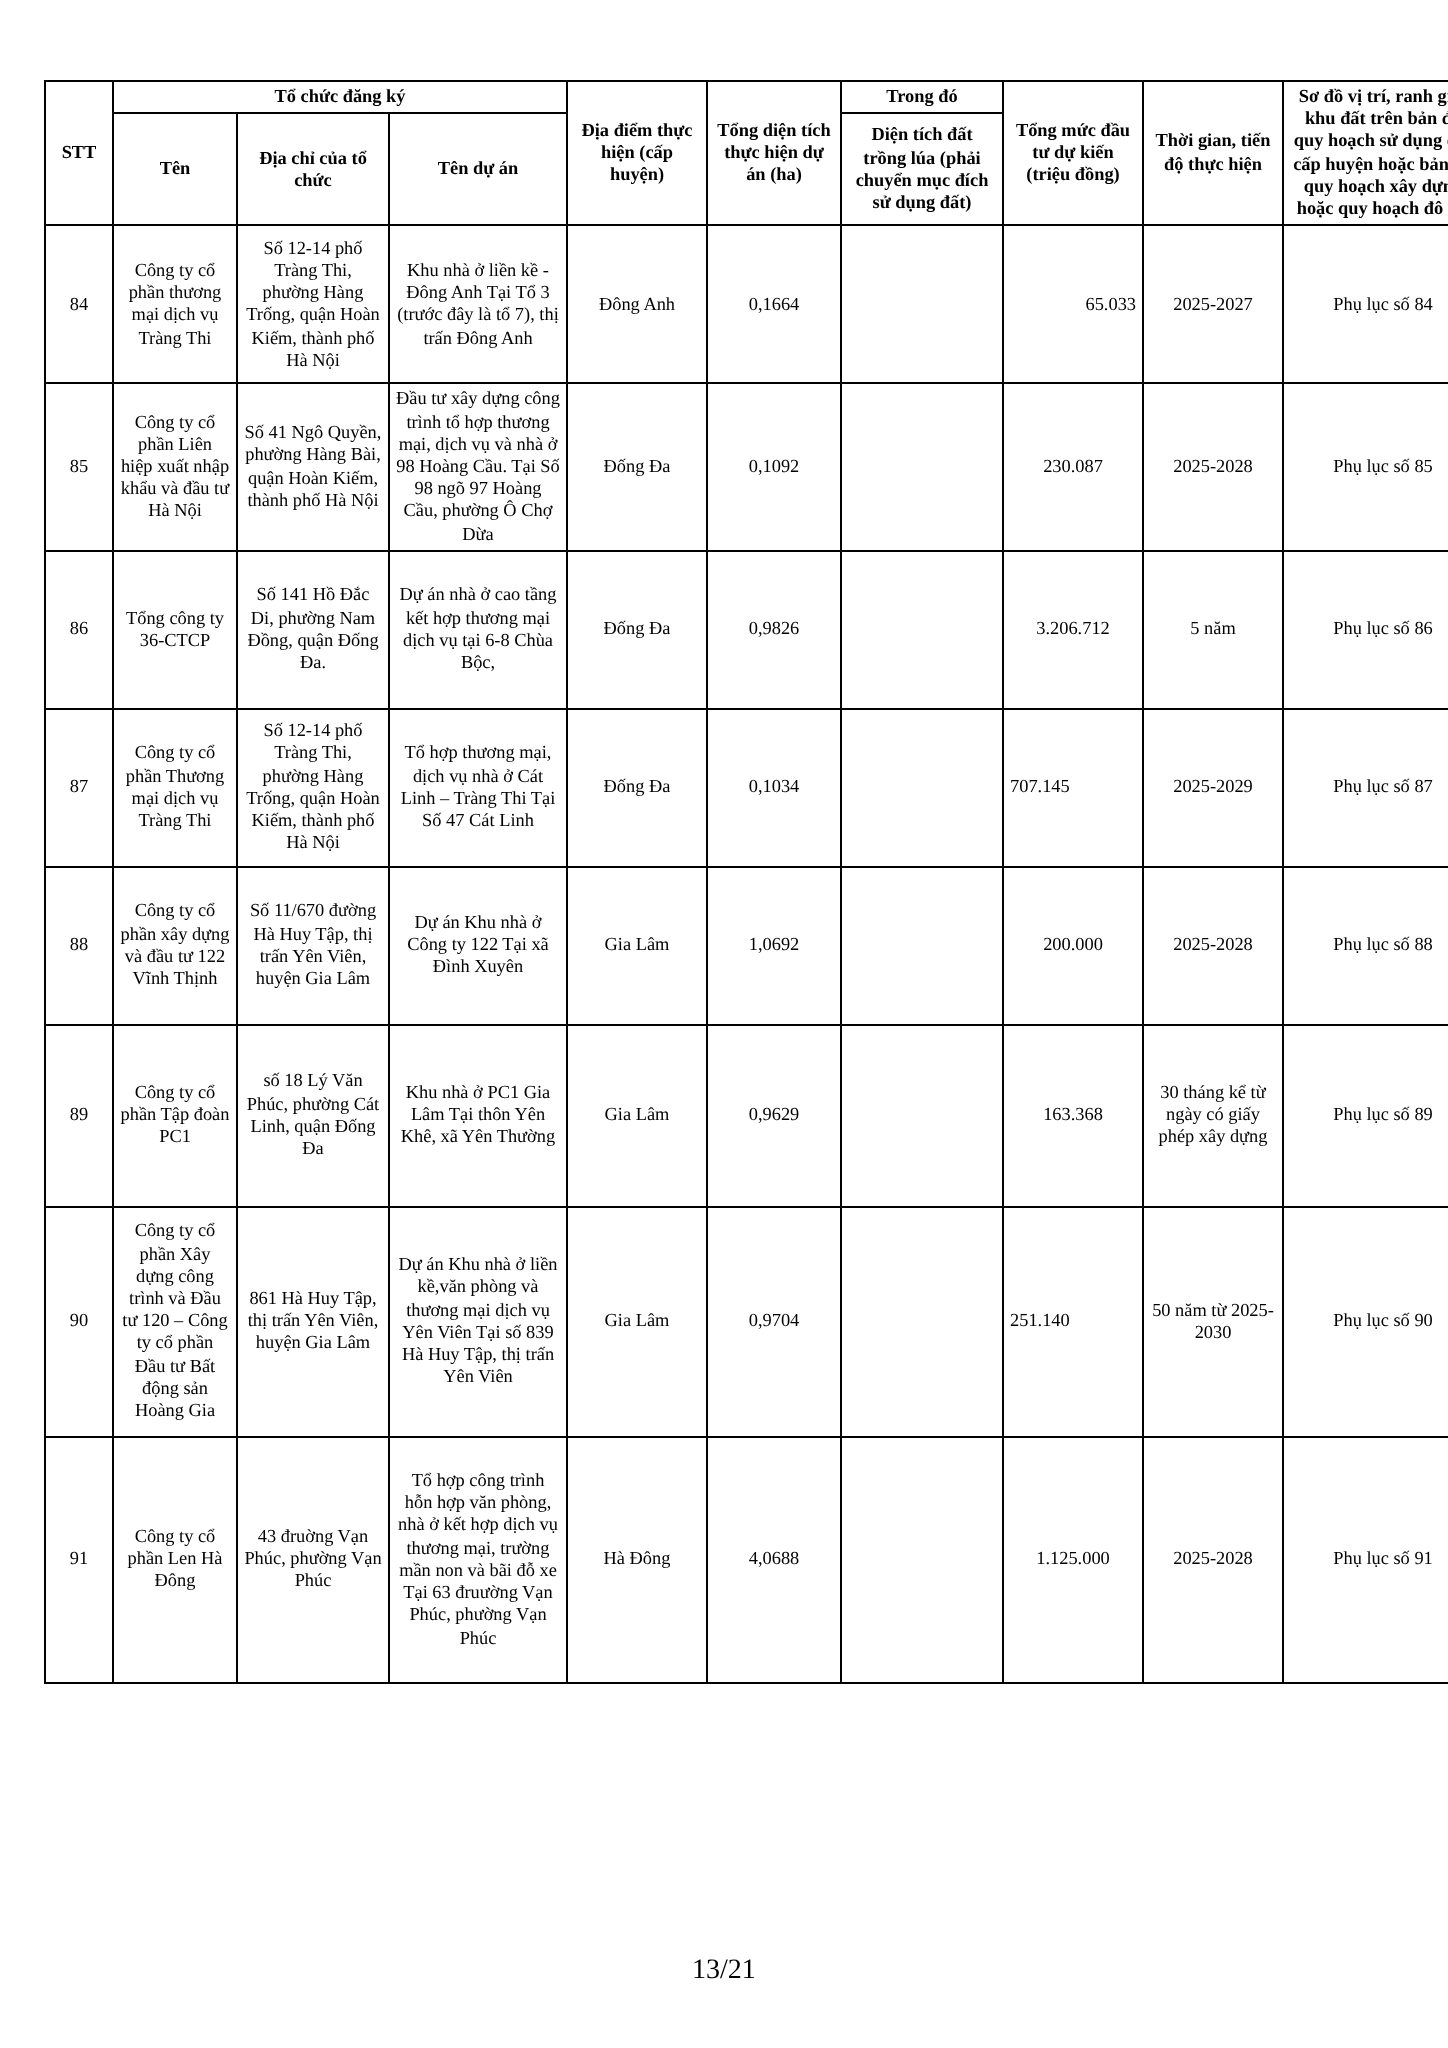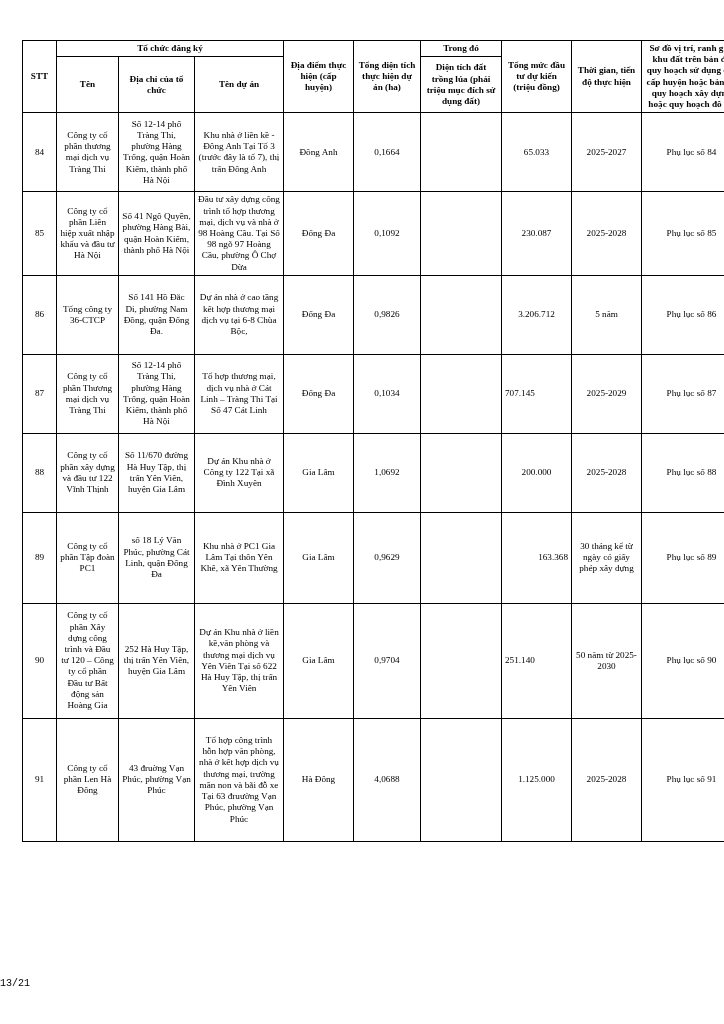--- a/index.html
+++ b/index.html
@@ -67,22 +67,23 @@
   .c-sodo { width: 100px; }
 
   td.body-cell {
     height: 74px;
   }
   .footer {
     position: absolute;
     left: 0;
     top: 978px;
     width: 724px;
-    font-size: 10px;
-    font-family: Liberation Mono, monospace;
+    text-align: center;
+    font-size: 14px;
+    font-family: Liberation Serif, serif;
   }
 </style>
 </head>
 <body>
 
 <div class="page">
   <div class="table-wrap">
     <table class="main">
       <colgroup>
         <col class="c-stt">
@@ -104,34 +105,34 @@
           <th rowspan="3" class="hdr-small">Tổng diện tích thực hiện dự án (ha)</th>
           <th colspan="1" class="hdr-small">Trong đó</th>
           <th rowspan="3" class="hdr-small">Tổng mức đầu tư dự kiến (triệu đồng)</th>
           <th rowspan="3" class="hdr-small">Thời gian, tiến độ thực hiện</th>
           <th rowspan="3" class="hdr-small">Sơ đồ vị trí, ranh giới khu đất trên bản đồ quy hoạch sử dụng đất cấp huyện hoặc bản đồ quy hoạch xây dựng hoặc quy hoạch đô thị</th>
         </tr>
         <tr>
           <th rowspan="2" class="hdr-small">Tên</th>
           <th rowspan="2" class="hdr-small">Địa chỉ của tổ chức</th>
           <th rowspan="2" class="hdr-small">Tên dự án</th>
-          <th rowspan="2" class="hdr-small hdr-note">Diện tích đất trồng lúa (phải triệu mục đích sử dụng đất)</th>
+          <th rowspan="2" class="hdr-small hdr-note">Diện tích đất trồng lúa (phải chuyển mục đích sử dụng đất)</th>
         </tr>
         <tr></tr>
       </thead>
       <tbody>
         <tr>
           <td class="body-cell">84</td>
           <td class="body-cell">Công ty cổ phần thương mại dịch vụ Tràng Thi</td>
           <td class="body-cell">Số 12-14 phố Tràng Thi, phường Hàng Trống, quận Hoàn Kiếm, thành phố Hà Nội</td>
           <td class="body-cell">Khu nhà ở liền kề - Đông Anh Tại Tổ 3 (trước đây là tổ 7), thị trấn Đông Anh</td>
           <td class="body-cell">Đông Anh</td>
           <td class="body-cell">0,1664</td>
           <td class="body-cell"></td>
-          <td class="body-cell" style="">65.033</td>
+          <td class="body-cell" style="text-align:right">65.033</td>
           <td class="body-cell">2025-2027</td>
           <td class="body-cell">Phụ lục số 84</td>
         </tr>
         <tr>
           <td class="body-cell">85</td>
           <td class="body-cell">Công ty cổ phần Liên hiệp xuất nhập khẩu và đầu tư Hà Nội</td>
           <td class="body-cell">Số 41 Ngô Quyền, phường Hàng Bài, quận Hoàn Kiếm, thành phố Hà Nội</td>
           <td class="body-cell">Đầu tư xây dựng công trình tổ hợp thương mại, dịch vụ và nhà ở 98 Hoàng Cầu. Tại Số 98 ngõ 97 Hoàng Cầu, phường Ô Chợ Dừa</td>
           <td class="body-cell">Đống Đa</td>
           <td class="body-cell">0,1092</td>
@@ -177,29 +178,29 @@
           <td class="body-cell">Phụ lục số 88</td>
         </tr>
         <tr>
           <td class="body-cell" style="height:86px">89</td>
           <td class="body-cell">Công ty cổ phần Tập đoàn PC1</td>
           <td class="body-cell">số 18 Lý Văn Phúc, phường Cát Linh, quận Đống Đa</td>
           <td class="body-cell">Khu nhà ở PC1 Gia Lâm Tại thôn Yên Khê, xã Yên Thường</td>
           <td class="body-cell">Gia Lâm</td>
           <td class="body-cell">0,9629</td>
           <td class="body-cell"></td>
-          <td class="body-cell" style="text-align:right">163.368</td>
+          <td class="body-cell" style="">163.368</td>
           <td class="body-cell">30 tháng kể từ ngày có giấy phép xây dựng</td>
           <td class="body-cell">Phụ lục số 89</td>
         </tr>
         <tr>
           <td class="body-cell" style="height:110px">90</td>
           <td class="body-cell">Công ty cổ phần Xây dựng công trình và Đầu tư 120 – Công ty cổ phần Đầu tư Bất động sản Hoàng Gia</td>
-          <td class="body-cell">252 Hà Huy Tập, thị trấn Yên Viên, huyện Gia Lâm</td>
-          <td class="body-cell">Dự án Khu nhà ở liền kề,văn phòng và thương mại dịch vụ Yên Viên Tại số 622 Hà Huy Tập, thị trấn Yên Viên</td>
+          <td class="body-cell">861 Hà Huy Tập, thị trấn Yên Viên, huyện Gia Lâm</td>
+          <td class="body-cell">Dự án Khu nhà ở liền kề,văn phòng và thương mại dịch vụ Yên Viên Tại số 839 Hà Huy Tập, thị trấn Yên Viên</td>
           <td class="body-cell">Gia Lâm</td>
           <td class="body-cell">0,9704</td>
           <td class="body-cell"></td>
           <td class="body-cell" style="text-align:left">251.140</td>
           <td class="body-cell">50 năm từ 2025-2030</td>
           <td class="body-cell">Phụ lục số 90</td>
         </tr>
         <tr>
           <td class="body-cell" style="height:118px">91</td>
           <td class="body-cell">Công ty cổ phần Len Hà Đông</td>

